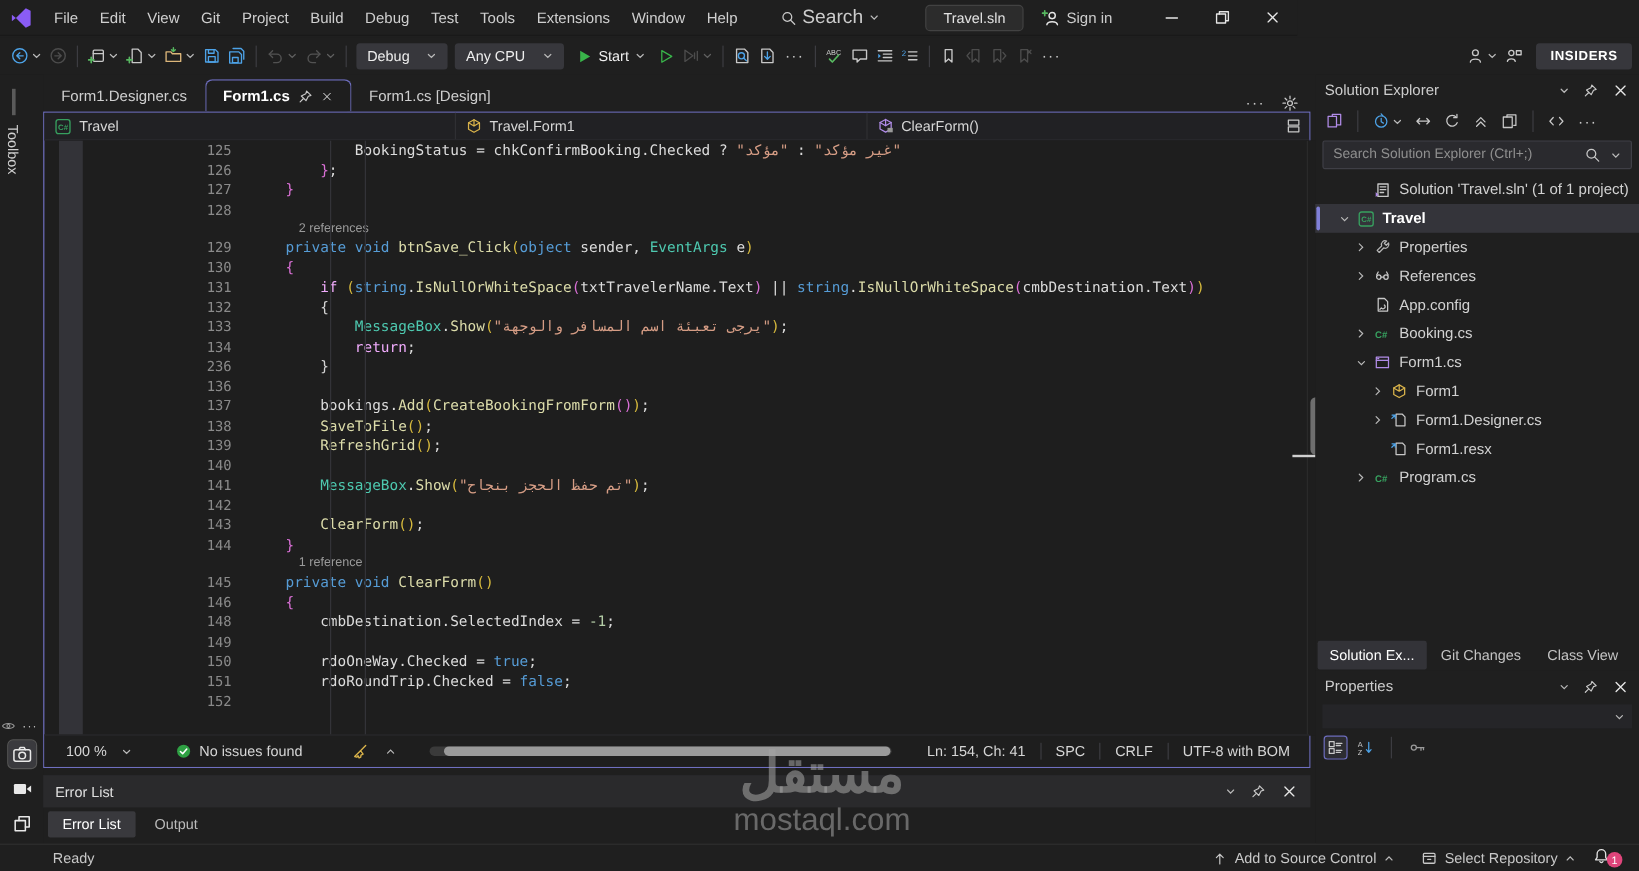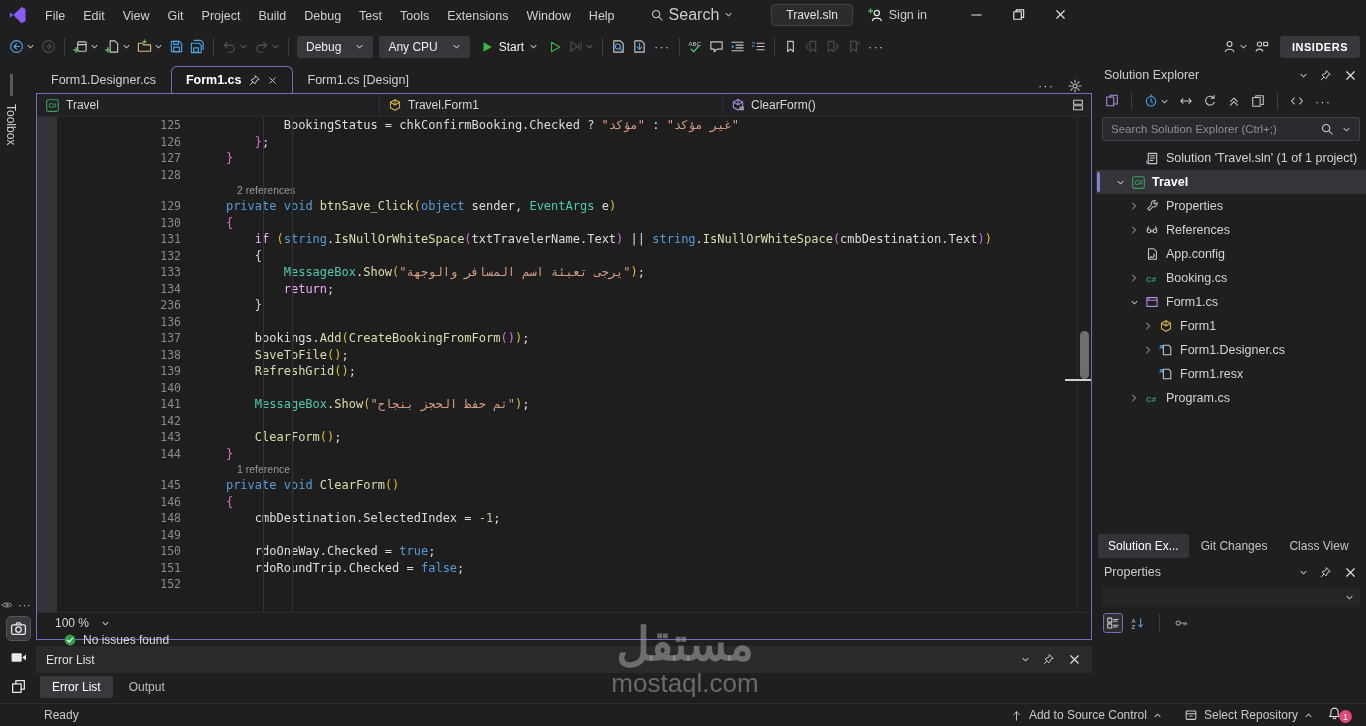--- a/index.html
+++ b/index.html
@@ -53,40 +53,40 @@
   #tabs-right { margin-left:auto; display:flex; align-items:center; gap:10px; padding-right:10px; }
 
   #editor-frame { position:absolute; left:0; top:31px; width:1056px; height:547px;
     border:1px solid #6f6fc0; background:#1e1e1e; }
   #navbar { height:23px; display:flex; background:#212124; border-bottom:1px solid #2a2a2d; }
   .nav-combo { flex:1; display:flex; align-items:center; gap:6px; padding:0 8px; font-size:12px;
     color:#d6d6d6; border-right:1px solid #2f2f33; }
   .nav-combo .chevr { margin-left:auto; }
   #nav-split { width:26px; display:flex; align-items:center; justify-content:center; }
 
-  #code-area { position:absolute; left:0; top:23px; width:1054px; height:496px; overflow:hidden; background:#1e1e1e; }
+  #code-area { position:absolute; left:12px; top:23px; width:1054px; height:496px; overflow:hidden; background:#1e1e1e; }
   #glyph-margin { position:absolute; left:0; top:0; bottom:0; width:20px; background:#333338; }
   .crow { display:flex; height:16.5px; line-height:16.5px;
     font-family:"DejaVu Sans Mono","Liberation Mono",monospace; font-size:12px; }
   .crow.lens { height:15px; line-height:15px;margin-left:11px; }
   .lnum { flex:none; width:160px; padding-right:16px; text-align:right; color:#8a8a8a; font-size:11.5px;
     font-family:"DejaVu Sans Mono","Liberation Mono",monospace; }
   .ctext { white-space:pre; color:#dcdcdc; }
   .lens-text { font-family:"Liberation Sans",sans-serif; font-size:10.5px; color:#999999; padding-left:29px; }
   .tok-d { color:#dcdcdc; } .tok-k { color:#569cd6; } .tok-c { color:#f0abfc; }
   .tok-t { color:#4ec9b0; } .tok-m { color:#dcdcaa; } .tok-n { color:#b5cea8; }
   .tok-s { color:#d69d85; unicode-bidi:isolate; }
   .tok-p1 { color:#d7ba3d; } .tok-p2 { color:#da70d6; } .tok-bv { color:#da70d6; } .tok-bb { color:#d4d4d4; }
   .iguide { position:absolute; top:0; bottom:0; width:1px; background:#333338; }
   #vscroll { position:absolute; right:0; top:0; bottom:0; width:14px; background:#1e1e1e; border-left:1px solid #2a2a2a; }
   #vthumb { position:absolute; right:2px; top:214px; width:9px; height:48px; background:#6e6e6e; border-radius:5px; }
   #vcaret { position:absolute; right:0; top:262px; width:26px; height:2px; background:#d0d0d0; }
 
   #editor-statusbar { position:absolute; left:0; bottom:0; width:1054px; height:27px;
-    display:flex; background:#1e1e1e; border-top:1px solid #2a2a2d; font-size:12px;flex-direction:column; }
+    display:flex; align-items:center; background:#1e1e1e; border-top:1px solid #2a2a2d; font-size:12px; }
   #zoom-combo { display:flex; align-items:center; gap:12px; padding:3px 10px; margin-left:8px; color:#d6d6d6; }
   #issues { display:flex; align-items:center; gap:6px; margin-left:26px; color:#d6d6d6; }
   #cleanup { margin-left:40px; } #cleanup-chev { margin-left:14px; }
   #hscroll { position:relative; flex:1; height:8px; margin:0 18px 0 28px; background:#3a3a3a; border-radius:4px; }
   #hthumb { position:absolute; left:12px; top:0; width:372px; height:8px; background:#9a9a9a; border-radius:4px; }
   #cursor-info { display:flex; align-items:center; gap:0; color:#d6d6d6; margin-right:4px; }
   .ci-item { padding:0 12px; } .ci-div { width:1px; height:14px; background:#3c3c41; }
 
   
   #errorlist { position:absolute; left:36px; top:646px; width:1056px; height:54px; background:#242426; }

